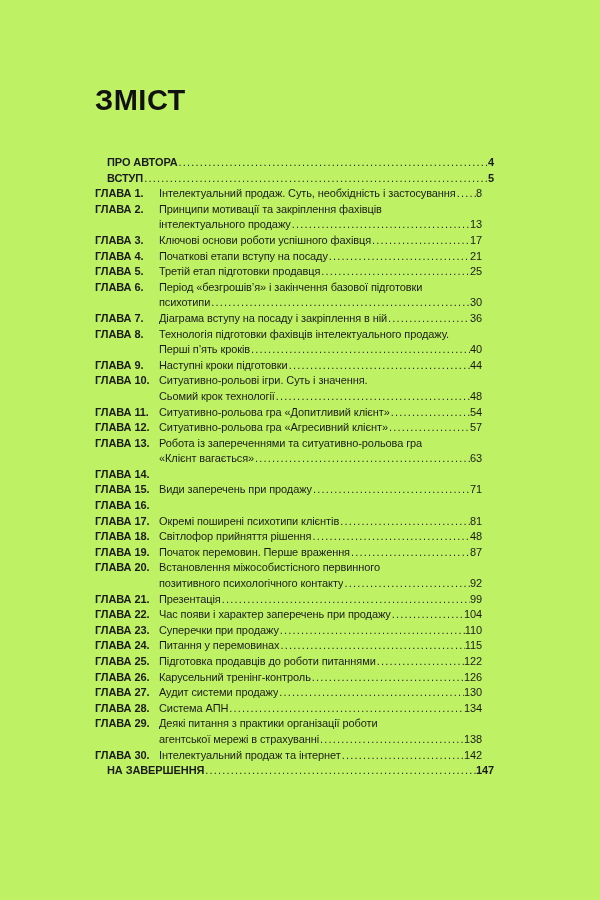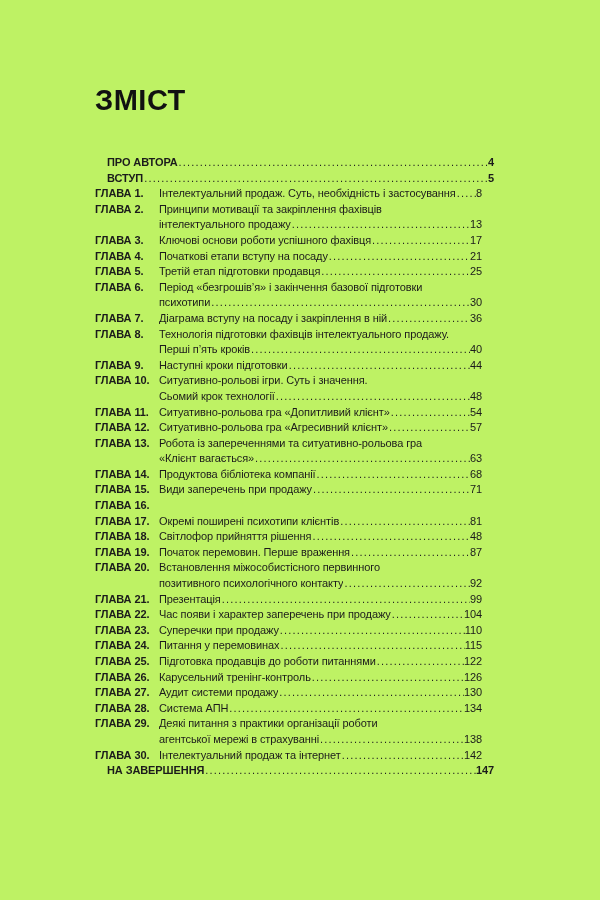--- a/index.html
+++ b/index.html
@@ -206,27 +206,20 @@
             <div class="toc-line">Робота із запереченнями та ситуативно-рольова гра</div>
             <div class="flexline">
               <span class="toc-text">«Клієнт вагається»</span>
               <span class="toc-leader"></span>
               <span class="toc-page">63</span>
             </div>
           </div>
         </div>
         <div class="toc-entry">
           <span class="toc-label">ГЛАВА 14.</span>
-          <div class="toc-body">
-            <div class="flexline">
-              <span class="toc-text">Продуктова бібліотека компанії</span>
-              <span class="toc-leader"></span>
-              <span class="toc-page">68</span>
-            </div>
-          </div>
         </div>
         <div class="toc-entry">
           <span class="toc-label">ГЛАВА 15.</span>
           <div class="toc-body">
             <div class="flexline">
               <span class="toc-text">Види заперечень при продажу</span>
               <span class="toc-leader"></span>
               <span class="toc-page">71</span>
             </div>
           </div>

